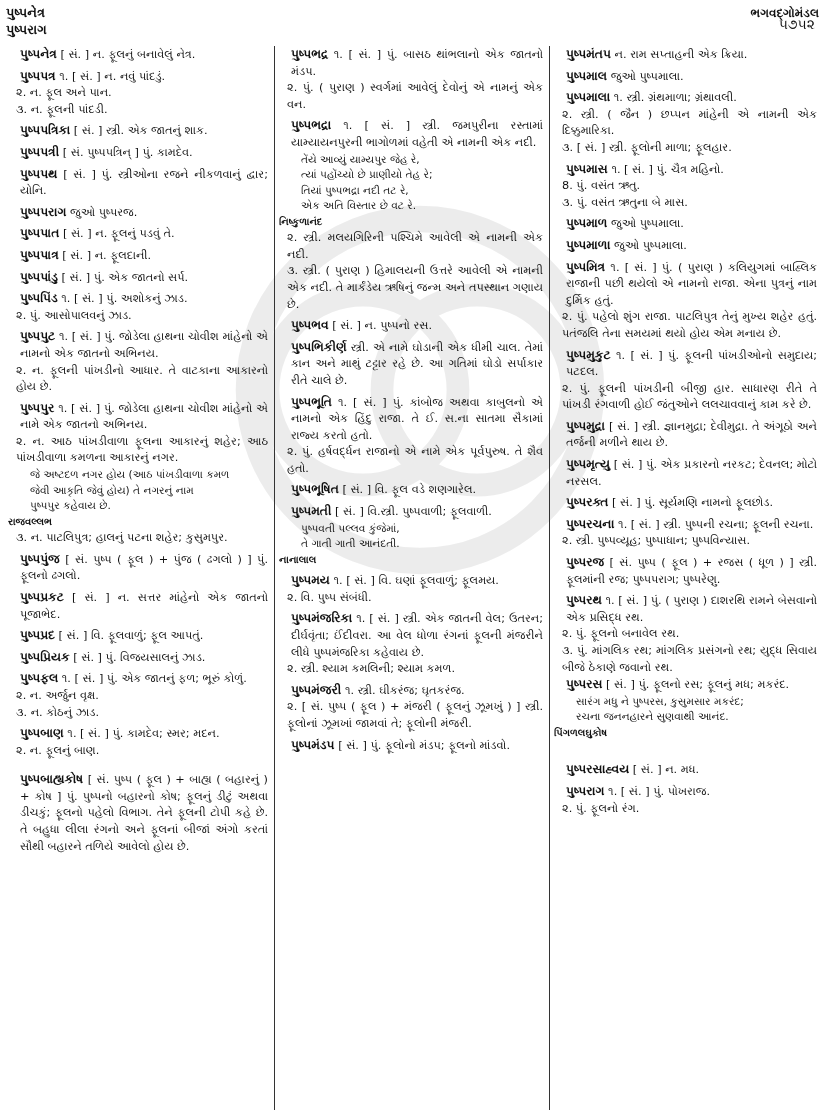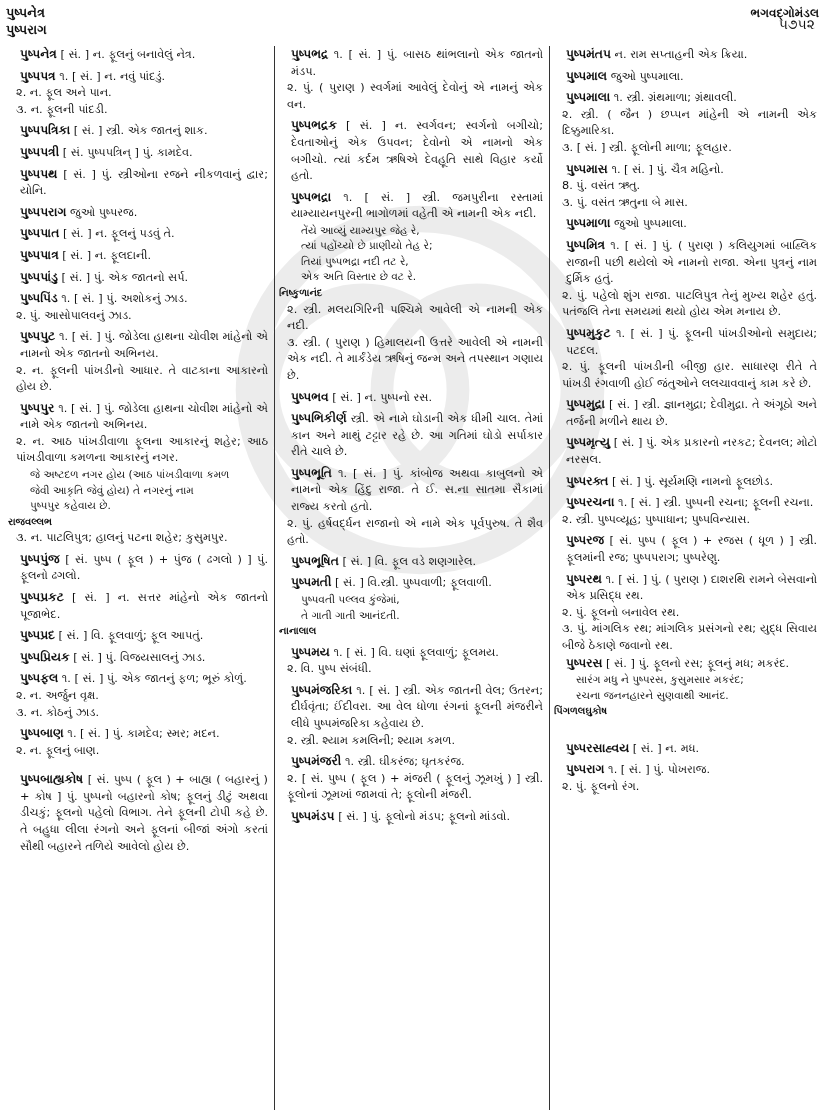--- a/index.html
+++ b/index.html
@@ -80,21 +80,20 @@
       <p class="sense">૨. ન. અર્જુન વૃક્ષ.</p>
       <p class="sense" style="margin-bottom: 4px;">૩. ન. કોઠનું ઝાડ.</p>
       <p class="entry" style="margin-bottom: 0px;"><span class="hw">પુષ્પબાણ</span> <span class="def">૧. [ સં. ] પું. કામદેવ; સ્મર; મદન.</span></p>
       <p class="sense" style="margin-bottom: 12px;">૨. ન. ફૂલનું બાણ.</p>
       <p class="entry"><span class="hw">પુષ્પબાહ્યકોષ</span> <span class="def">[ સં. પુષ્પ ( ફૂલ ) + બાહ્ય ( બહારનું ) + કોષ ] પું. પુષ્પનો બહારનો કોષ; ફૂલનું ડીટું અથવા ડીચકું; ફૂલનો પહેલો વિભાગ. તેને ફૂલની ટોપી કહે છે. તે બહુધા લીલા રંગનો અને ફૂલનાં બીજાં અંગો કરતાં સૌથી બહારને તળિયે આવેલો હોય છે.</span></p>
     </div>
   <div class="divider"></div>
   <div class="col" id="col1">
       <p class="entry" style="margin-bottom: 0px;"><span class="hw">પુષ્પભદ્ર</span> <span class="def">૧. [ સં. ] પું. બાસઠ થાંભલાનો એક જાતનો મંડપ.</span></p>
       <p class="sense" style="margin-bottom: 4px;">૨. પું. ( પુરાણ ) સ્વર્ગમાં આવેલું દેવોનું એ નામનું એક વન.</p>
-      <p class="entry"><span class="hw">પુષ્પભદ્રક</span> <span class="def">[ સં. ] ન. સ્વર્ગવન; સ્વર્ગનો બગીચો; દેવતાઓનું એક ઉપવન; દેવોનો એ નામનો એક બગીચો. ત્યાં કર્દમ ઋષિએ દેવહૂતિ સાથે વિહાર કર્યો હતો.</span></p>
       <p class="entry" style="margin-bottom: 0px;"><span class="hw">પુષ્પભદ્રા</span> <span class="def">૧. [ સં. ] સ્ત્રી. જમપુરીના રસ્તામાં યામ્યાયનપુરની ભાગોળમાં વહેતી એ નામની એક નદી.</span></p>
       <p class="quote">તેંયે આવ્યું યામ્યપુર જેહ રે,</p>
       <p class="quote">ત્યાં પહોંચ્યો છે પ્રાણીયો તેહ રે;</p>
       <p class="quote">તિયાં પુષ્પભદ્રા નદી તટ રે,</p>
       <p class="quote">એક અતિ વિસ્તાર છે વટ રે.</p>
       <p class="source">નિષ્કુળાનંદ</p>
       <p class="sense">૨. સ્ત્રી. મલયગિરિની પશ્ચિમે આવેલી એ નામની એક નદી.</p>
       <p class="sense" style="margin-bottom: 4px;">૩. સ્ત્રી. ( પુરાણ ) હિમાલયની ઉત્તરે આવેલી એ નામની એક નદી. તે માર્કંડેય ઋષિનું જન્મ અને તપસ્થાન ગણાય છે.</p>
       <p class="entry"><span class="hw">પુષ્પભવ</span> <span class="def">[ સં. ] ન. પુષ્પનો રસ.</span></p>
       <p class="entry"><span class="hw">પુષ્પભિકીર્ણ</span> <span class="def">સ્ત્રી. એ નામે ઘોડાની એક ધીમી ચાલ. તેમાં કાન અને માથું ટટ્ટાર રહે છે. આ ગતિમાં ઘોડો સર્પાકાર રીતે ચાલે છે.</span></p>
@@ -116,20 +115,21 @@
   <div class="divider"></div>
   <div class="col" id="col2">
       <p class="entry"><span class="hw">પુષ્પમંતપ</span> <span class="def">ન. રામ સપ્તાહની એક ક્રિયા.</span></p>
       <p class="entry"><span class="hw">પુષ્પમાલ</span> <span class="def">જુઓ પુષ્પમાલા.</span></p>
       <p class="entry" style="margin-bottom: 0px;"><span class="hw">પુષ્પમાલા</span> <span class="def">૧. સ્ત્રી. ગ્રંથમાળા; ગ્રંથાવલી.</span></p>
       <p class="sense">૨. સ્ત્રી. ( જૈન ) છપ્પન માંહેની એ નામની એક દિક્કુમારિકા.</p>
       <p class="sense" style="margin-bottom: 4px;">૩. [ સં. ] સ્ત્રી. ફૂલોની માળા; ફૂલહાર.</p>
       <p class="entry" style="margin-bottom: 0px;"><span class="hw">પુષ્પમાસ</span> <span class="def">૧. [ સં. ] પું. ચૈત્ર મહિનો.</span></p>
       <p class="sense">8. પું. વસંત ઋતુ.</p>
       <p class="sense" style="margin-bottom: 4px;">૩. પું. વસંત ઋતુના બે માસ.</p>
+      <p class="entry"><span class="hw">પુષ્પમાળ</span> <span class="def">જુઓ પુષ્પમાલા.</span></p>
       <p class="entry"><span class="hw">પુષ્પમાળા</span> <span class="def">જુઓ પુષ્પમાલા.</span></p>
       <p class="entry" style="margin-bottom: 0px;"><span class="hw">પુષ્પમિત્ર</span> <span class="def">૧. [ સં. ] પું. ( પુરાણ ) કલિયુગમાં બાહ્લિક રાજાની પછી થયેલો એ નામનો રાજા. એના પુત્રનું નામ દુર્મિક હતું.</span></p>
       <p class="sense" style="margin-bottom: 4px;">૨. પું. પહેલો શુંગ રાજા. પાટલિપુત્ર તેનું મુખ્ય શહેર હતું. પતંજલિ તેના સમયમાં થયો હોય એમ મનાય છે.</p>
       <p class="entry" style="margin-bottom: 0px;"><span class="hw">પુષ્પમુકુટ</span> <span class="def">૧. [ સં. ] પું. ફૂલની પાંખડીઓનો સમુદાય; પટદલ.</span></p>
       <p class="sense" style="margin-bottom: 4px;">૨. પું. ફૂલની પાંખડીની બીજી હાર. સાધારણ રીતે તે પાંખડી રંગવાળી હોઈ જંતુઓને લલચાવવાનું કામ કરે છે.</p>
       <p class="entry"><span class="hw">પુષ્પમુદ્રા</span> <span class="def">[ સં. ] સ્ત્રી. જ્ઞાનમુદ્રા; દેવીમુદ્રા. તે અંગૂઠો અને તર્જની મળીને થાય છે.</span></p>
       <p class="entry"><span class="hw">પુષ્પમૃત્યુ</span> <span class="def">[ સં. ] પું. એક પ્રકારનો નરકટ; દેવનલ; મોટો નરસલ.</span></p>
       <p class="entry"><span class="hw">પુષ્પરક્ત</span> <span class="def">[ સં. ] પું. સૂર્યમણિ નામનો ફૂલછોડ.</span></p>
       <p class="entry" style="margin-bottom: 0px;"><span class="hw">પુષ્પરચના</span> <span class="def">૧. [ સં. ] સ્ત્રી. પુષ્પની રચના; ફૂલની રચના.</span></p>
       <p class="sense" style="margin-bottom: 4px;">૨. સ્ત્રી. પુષ્પવ્યૂહ; પુષ્પાધાન; પુષ્પવિન્યાસ.</p>

